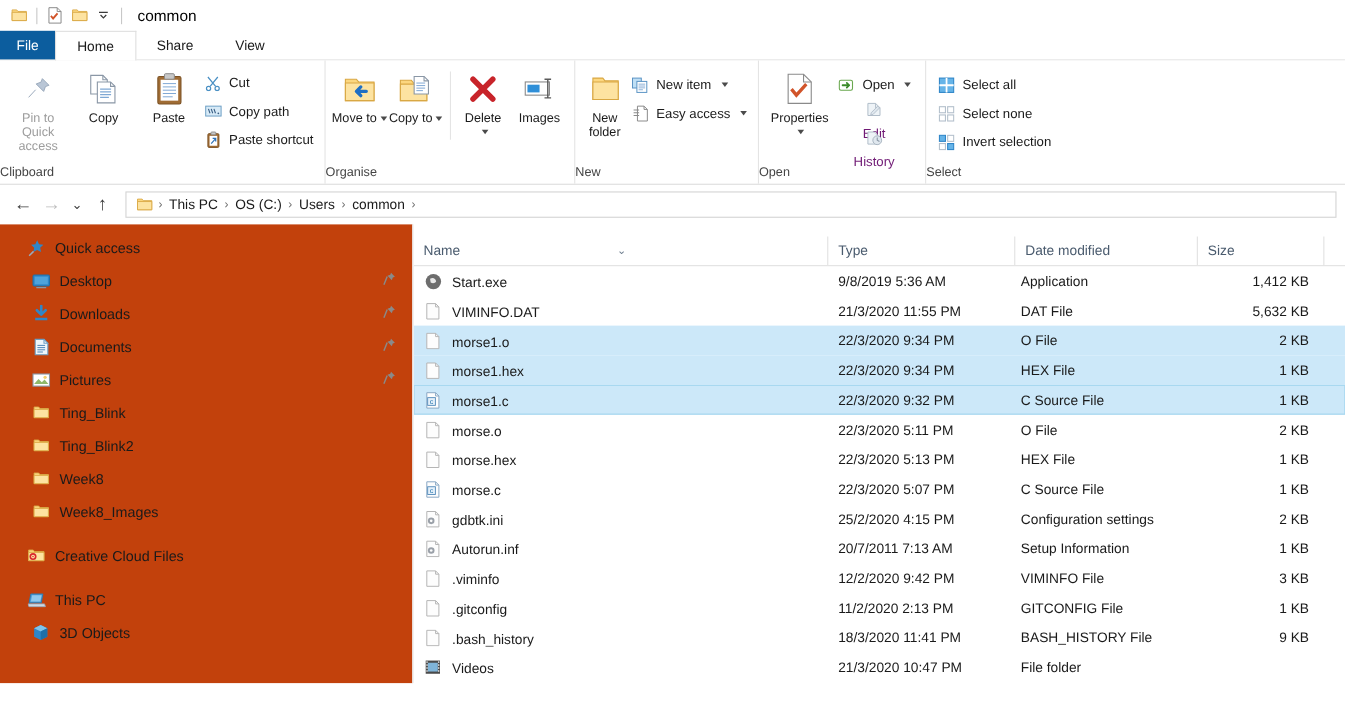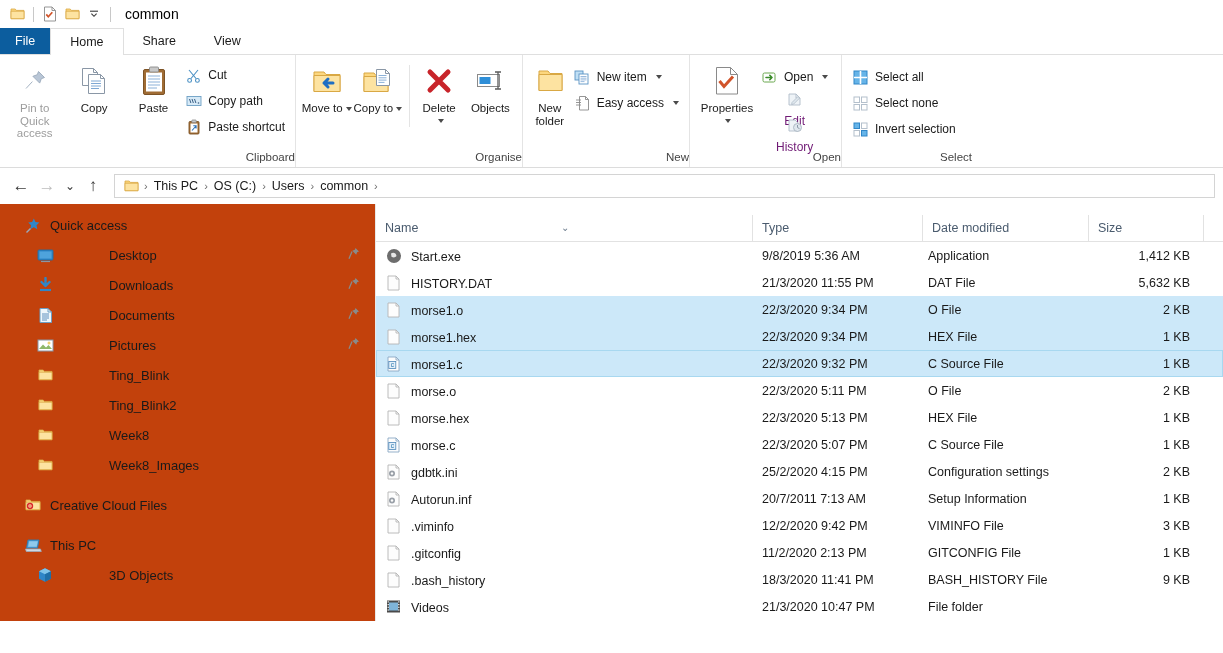--- a/index.html
+++ b/index.html
@@ -61,21 +61,21 @@
   .rgroup {
     display: flex; flex-direction: column; align-items: stretch;
     border-right: 1px solid #e4e4e4; position: relative;
   }
   .rgroup:last-child { border-right: none; }
   .rgroup-body {
     flex: 1; display: flex; align-items: flex-start;
     padding: 6px 5px 0 5px;
   }
   .rgroup-label {
-    height: 17px; text-align: right; font-size: 11.5px;
+    height: 17px; text-align: left; font-size: 11.5px;
     color: #444; line-height: 14px;
   }
 
   .bigbtn {
     width: 62px; display: flex; flex-direction: column;
     align-items: center; padding-top: 3px; cursor: default;
   }
   .bigbtn .lbl {
     font-size: 11.5px; text-align: center; line-height: 12.5px;
     margin-top: 4px; color: #1a1a1a;
@@ -143,21 +143,21 @@
   .navitem .nico {
     width: 18px; height: 18px; margin-right: 8px;
     display: flex; align-items: center; justify-content: center;
     flex: 0 0 18px;
   }
   .navitem .pin {
     position: absolute; right: 15px; top: 50%;
     transform: translateY(-50%);
   }
   .lvl0 { padding-left: 24px; }
-  .lvl1 { padding-left: 36px; gap: 47px; }
+  .lvl1 { padding-left: 28px; }
   .navspacer { height: 10px; }
 
   
   .filepane {
     flex: 1; background: #ffffff; position: relative;
     border-left: 1px solid #e8e8e8; overflow: hidden;
   }
   .colhdr {
     height: 38px; display: flex; align-items: flex-end;
     position: relative; background: #fff;
@@ -354,21 +354,21 @@
         <div class="lbl"><span>Delete</span><br><span class="caretdn"></span></div>
       </div>
       <div class="bigbtn" style="width:54px">
         <div class="ico">
           <svg width="32" height="26" viewBox="0 0 32 26">
               <rect x="3.5" y="6.5" width="22" height="12" fill="#fff" stroke="#8a8a8a" stroke-width="1"></rect>
               <rect x="5.5" y="9" width="11" height="7" fill="#2f8fd8"></rect>
               <path d="M24 4v17M21 4h6M21 21h6" stroke="#5a5a5a" stroke-width="1.3"></path>
             </svg>
         </div>
-        <div class="lbl">Objects</div>
+        <div class="lbl">Images</div>
       </div>
     </div>
     <div class="rgroup-label">Organise</div>
   </div>
 
   <div class="rgroup" style="width:167px">
     <div class="rgroup-body">
       <div class="bigbtn" style="width:56px">
         <div class="ico">
           <svg width="30" height="28" viewBox="0 0 30 28">
@@ -725,21 +725,21 @@
       </div>
 
       <div class="row">
         <div class="cell-name" style="width:377px">
             <span class="fico">
               <svg width="13" height="16" viewBox="0 0 13 16">
                 <path d="M1 1h8l3 3v11H1z" fill="#fdfdfd" stroke="#b4b4b4" stroke-width=".9"></path>
                 <path d="M9 1v3h3" fill="none" stroke="#b4b4b4" stroke-width=".9"></path>
               </svg>
             </span>
-            <span>HISTORY.DAT</span>
+            <span>VIMINFO.DAT</span>
           </div>
         <div class="cell" style="width:166px">21/3/2020 11:55 PM</div>
         <div class="cell" style="width:170px">DAT File</div>
         <div class="cell right" style="width:115px">5,632 KB</div>
       </div>
 
       <div class="row sel">
         <div class="cell-name" style="width:377px">
             <span class="fico">
               <svg width="13" height="16" viewBox="0 0 13 16">

